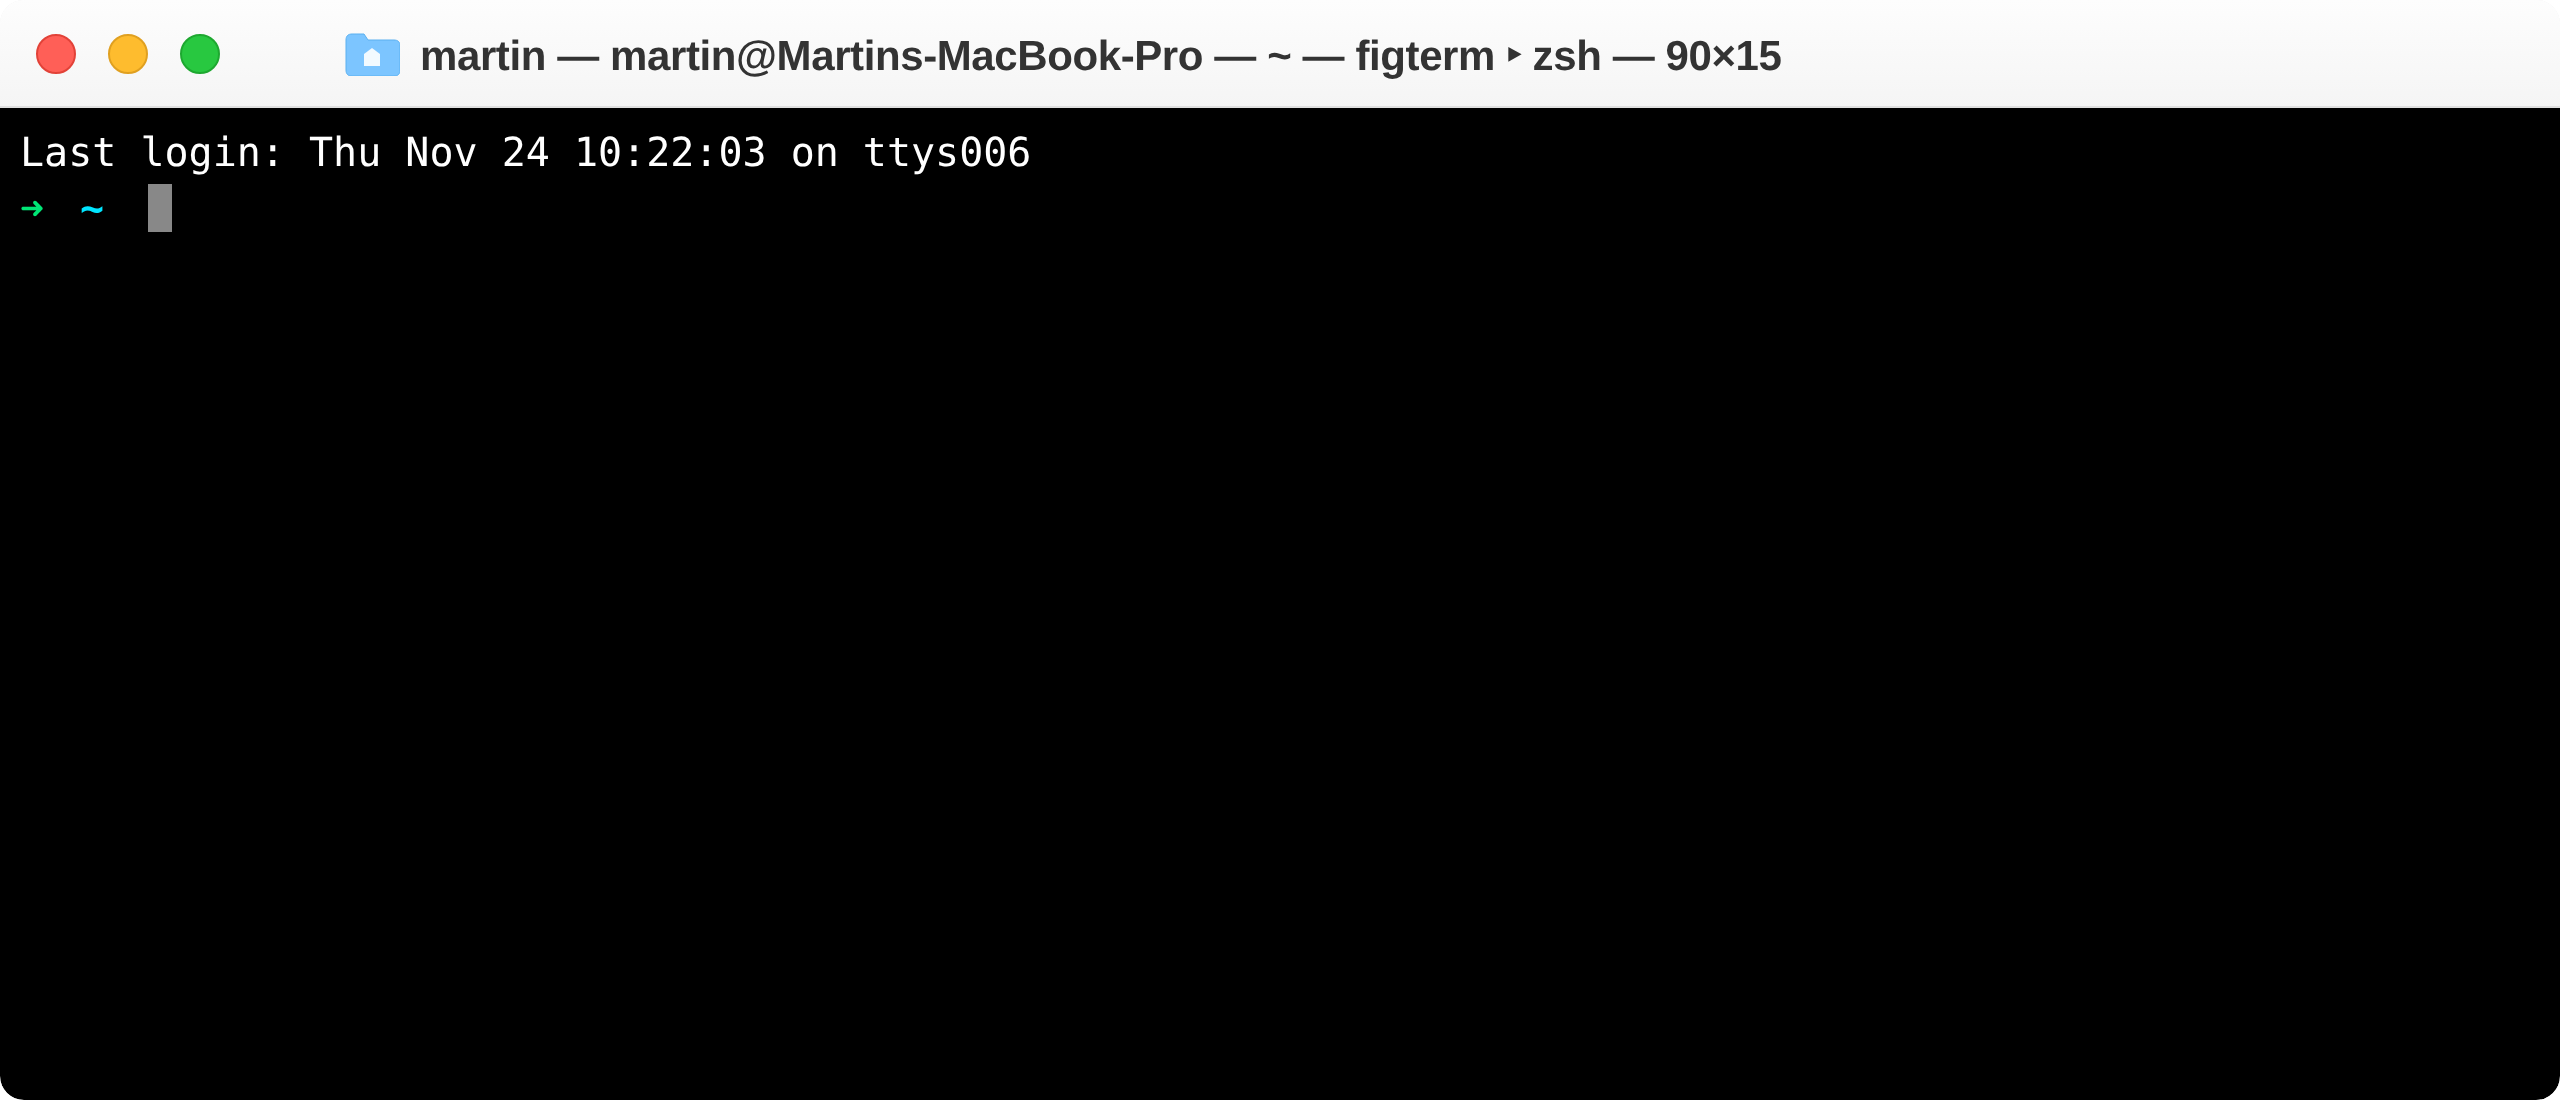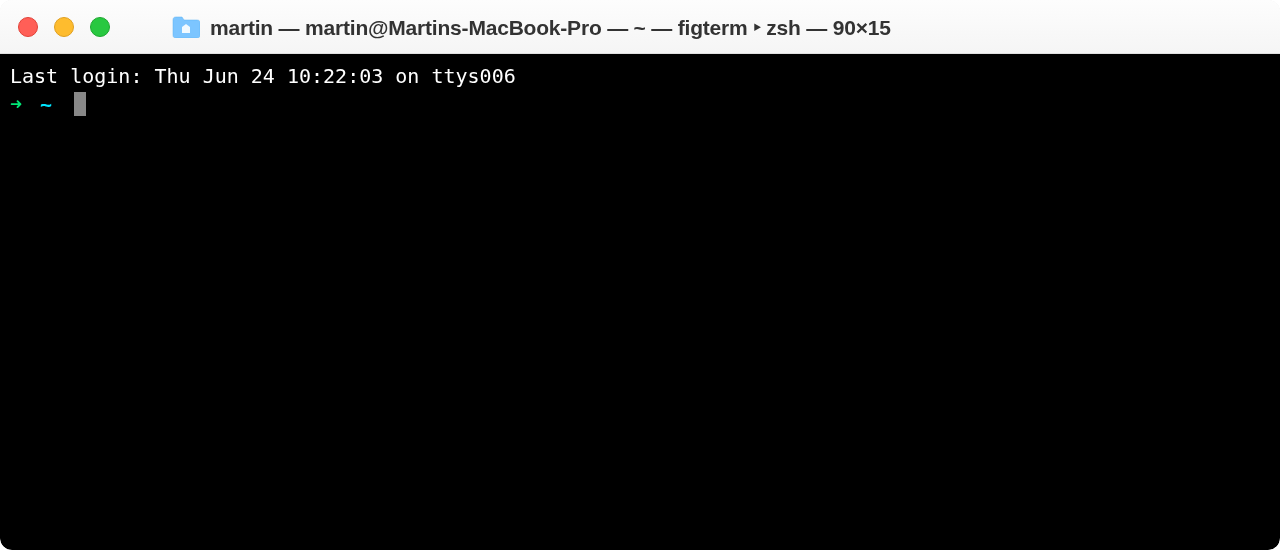--- a/index.html
+++ b/index.html
@@ -120,21 +120,21 @@
       <span class="folder-icon">
         <svg viewBox="0 0 28 22">
           <path d="M1 4 C1 2 2 1 4 1 L10 1 L12 4 L25 4 C27 4 28 5 28 7 L28 19 C28 21 27 22 25 22 L4 22 C2 22 1 21 1 19 Z" fill="#7cc5ff" stroke="#5ab0f0" stroke-width="0.5"></path>
           <path d="M10 11 L14 8 L18 11 L18 17 L10 17 Z" fill="#fff" opacity="0.9"></path>
         </svg>
       </span>
       <span class="window-title">martin — martin@Martins-MacBook-Pro — ~ — figterm ‣ zsh — 90×15</span>
     </div>
   </div>
   <div class="terminal-body">
-    <div class="terminal-line">Last login: Thu Jun 24 10:22:03 on ttys006</div>
+    <div class="terminal-line">Last login: Thu Nov 24 10:22:03 on ttys006</div>
     <div class="prompt-line">
       <span class="arrow">➜</span>
       <span class="spacer"></span>
       <span class="cwd">~</span>
       <span class="spacer"></span>
       <span class="cursor"></span>
     </div>
   </div>
 </div>
 

